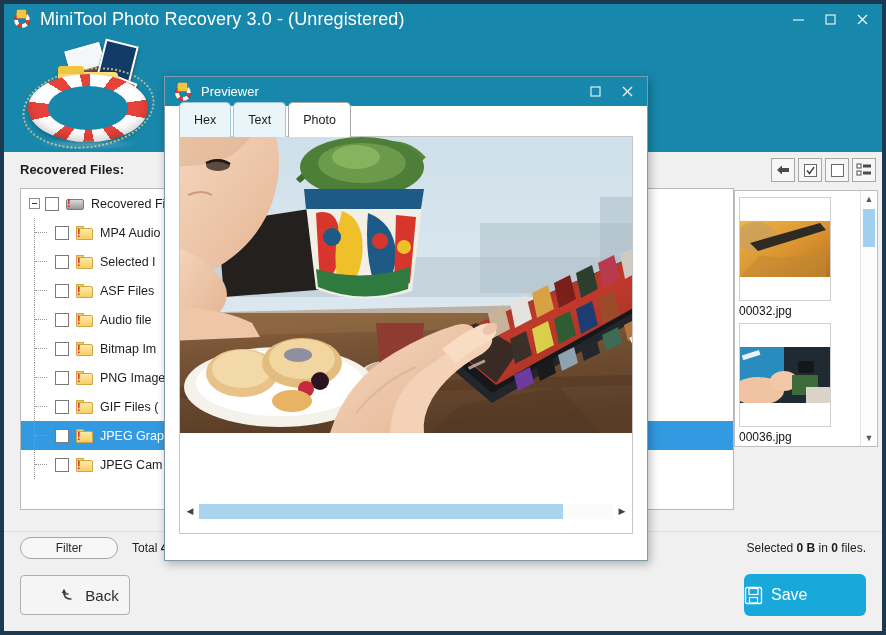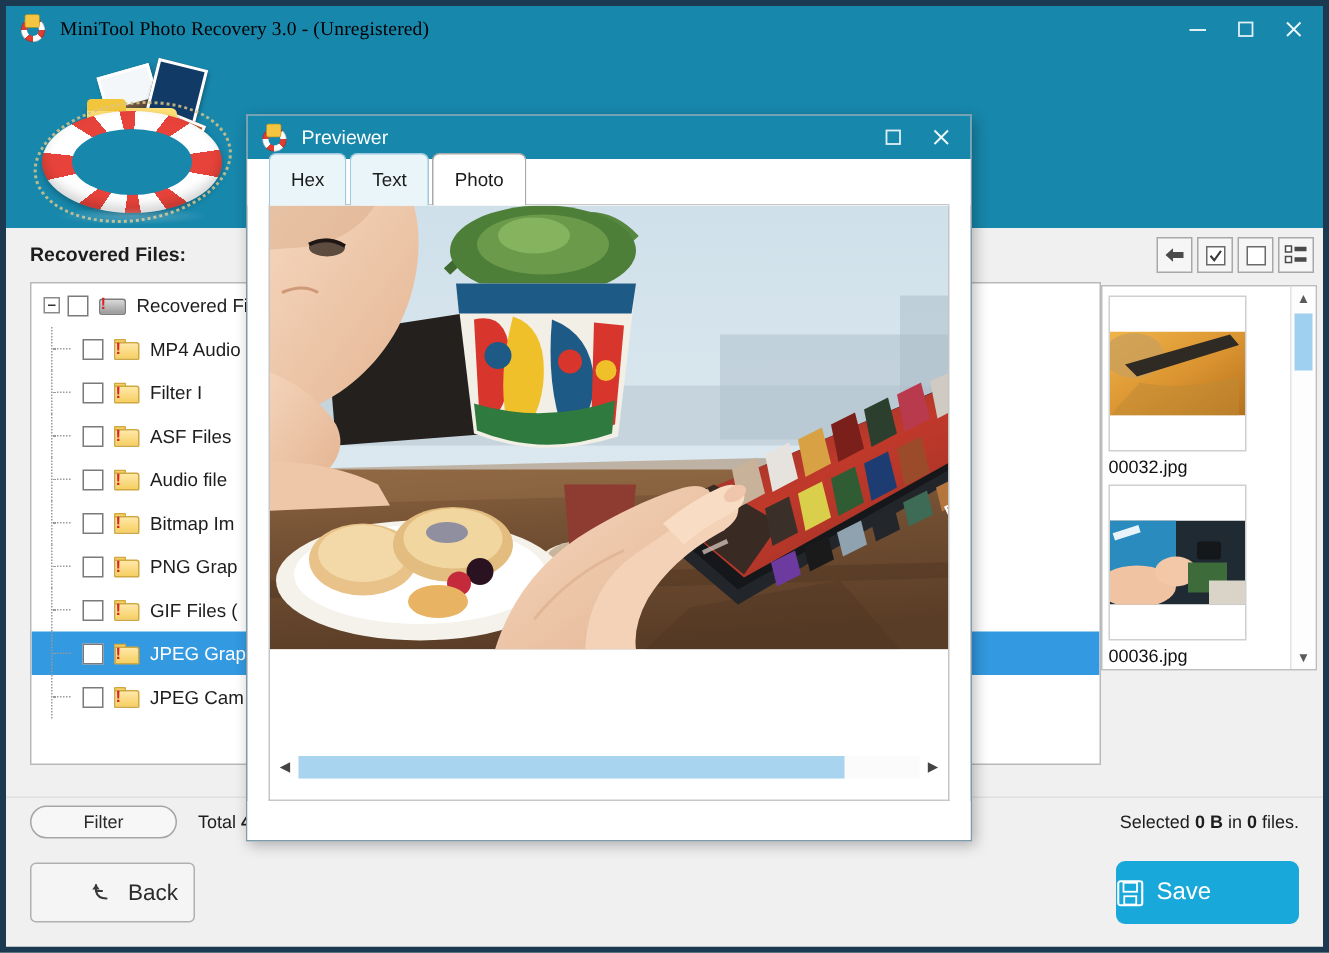--- a/index.html
+++ b/index.html
@@ -36,22 +36,22 @@
     content: ""; position: absolute; left: 4px; top: 4px;
     width: 8px; height: 8px; border-radius: 50%;
     background: #1787ab;
   }
   .buoy-folder {
     position: absolute; left: 4px; top: 0px; width: 9px; height: 8px;
     background: #f5c542; border-radius: 1px;
     box-shadow: 0 0 0 0.5px #c79a1f;
   }
   .titlebar-text {
-    color: #000000; font-size: 13px; margin-left: 9px;
-    letter-spacing: .1px; white-space: nowrap; font-family: Liberation Serif, serif;
+    color: #ffffff; font-size: 18px; margin-left: 9px;
+    letter-spacing: .1px; white-space: nowrap;
   }
   .win-controls {
     position: absolute; right: 4px; top: 0; height: 30px;
     display: flex; align-items: center;
   }
   .win-btn {
     width: 32px; height: 26px;
     display: flex; align-items: center; justify-content: center;
     color: #e8f4f8; font-size: 15px; line-height: 1;
     cursor: default;
@@ -438,21 +438,21 @@
 
         <div class="tree-row child">
           <div class="dotline"></div>
             <div class="dotline-h"></div>
           <div class="cbox"></div>
           <div class="folder-icon">
             <div class="ftab"></div>
               <div class="fbody"></div>
               <div class="bang">!</div>
           </div>
-          <span class="tree-label">Filter I</span>
+          <span class="tree-label">Selected I</span>
         </div>
 
         <div class="tree-row child">
           <div class="dotline"></div>
             <div class="dotline-h"></div>
           <div class="cbox"></div>
           <div class="folder-icon">
             <div class="ftab"></div>
               <div class="fbody"></div>
               <div class="bang">!</div>
@@ -486,21 +486,21 @@
 
         <div class="tree-row child">
           <div class="dotline"></div>
             <div class="dotline-h"></div>
           <div class="cbox"></div>
           <div class="folder-icon">
             <div class="ftab"></div>
               <div class="fbody"></div>
               <div class="bang">!</div>
           </div>
-          <span class="tree-label">PNG Grap</span>
+          <span class="tree-label">PNG Image</span>
         </div>
 
         <div class="tree-row child">
           <div class="dotline"></div>
             <div class="dotline-h"></div>
           <div class="cbox"></div>
           <div class="folder-icon">
             <div class="ftab"></div>
               <div class="fbody"></div>
               <div class="bang">!</div>

